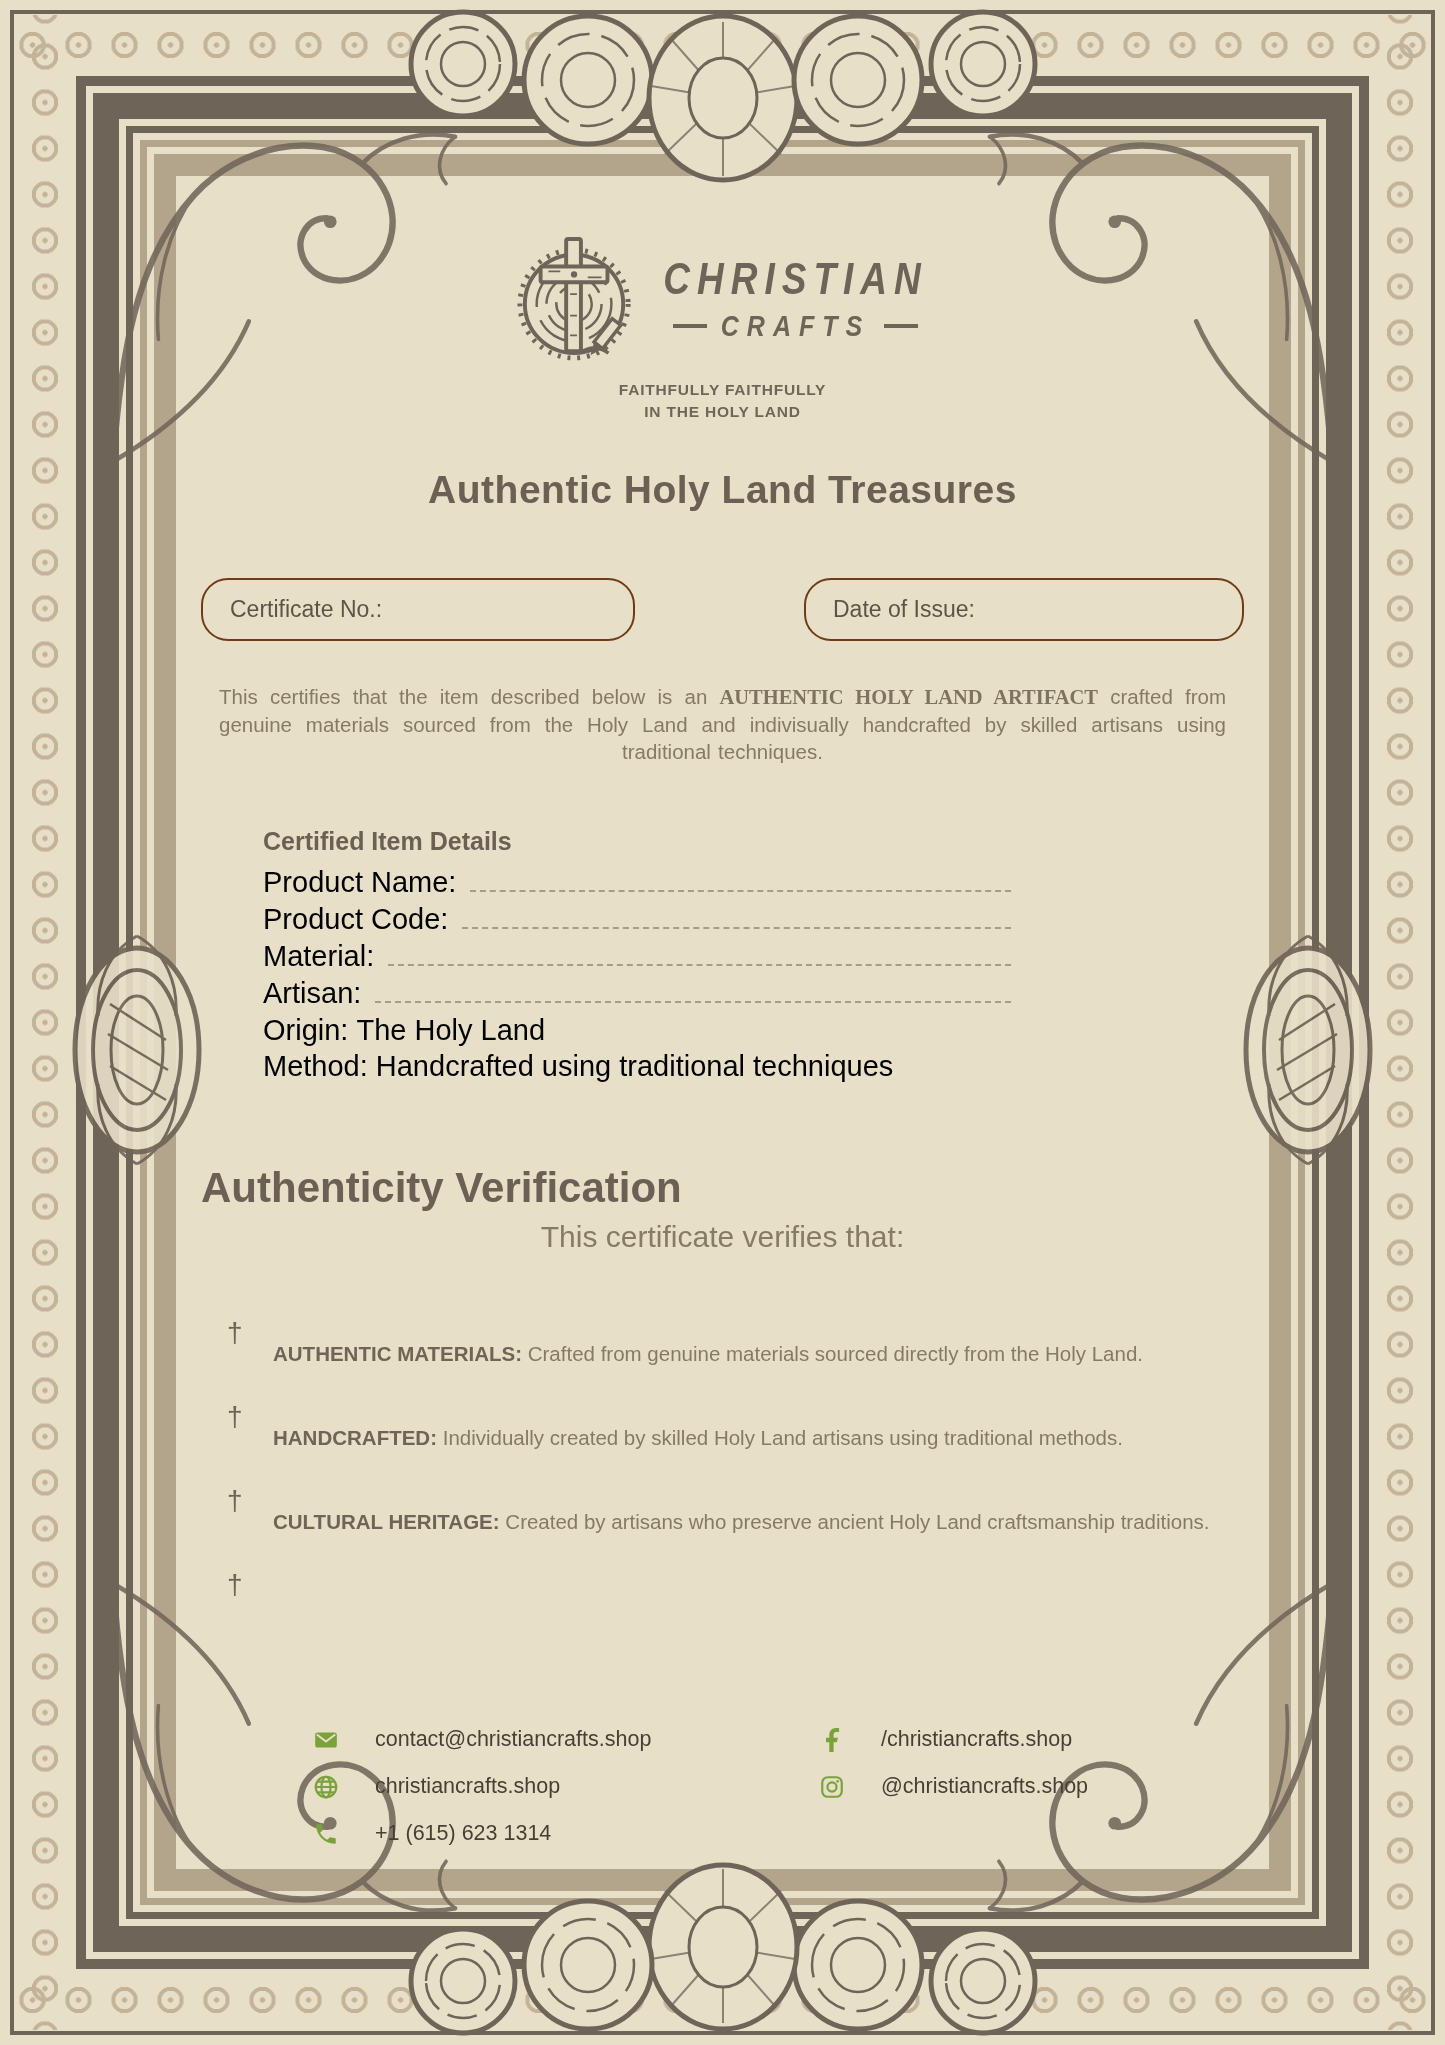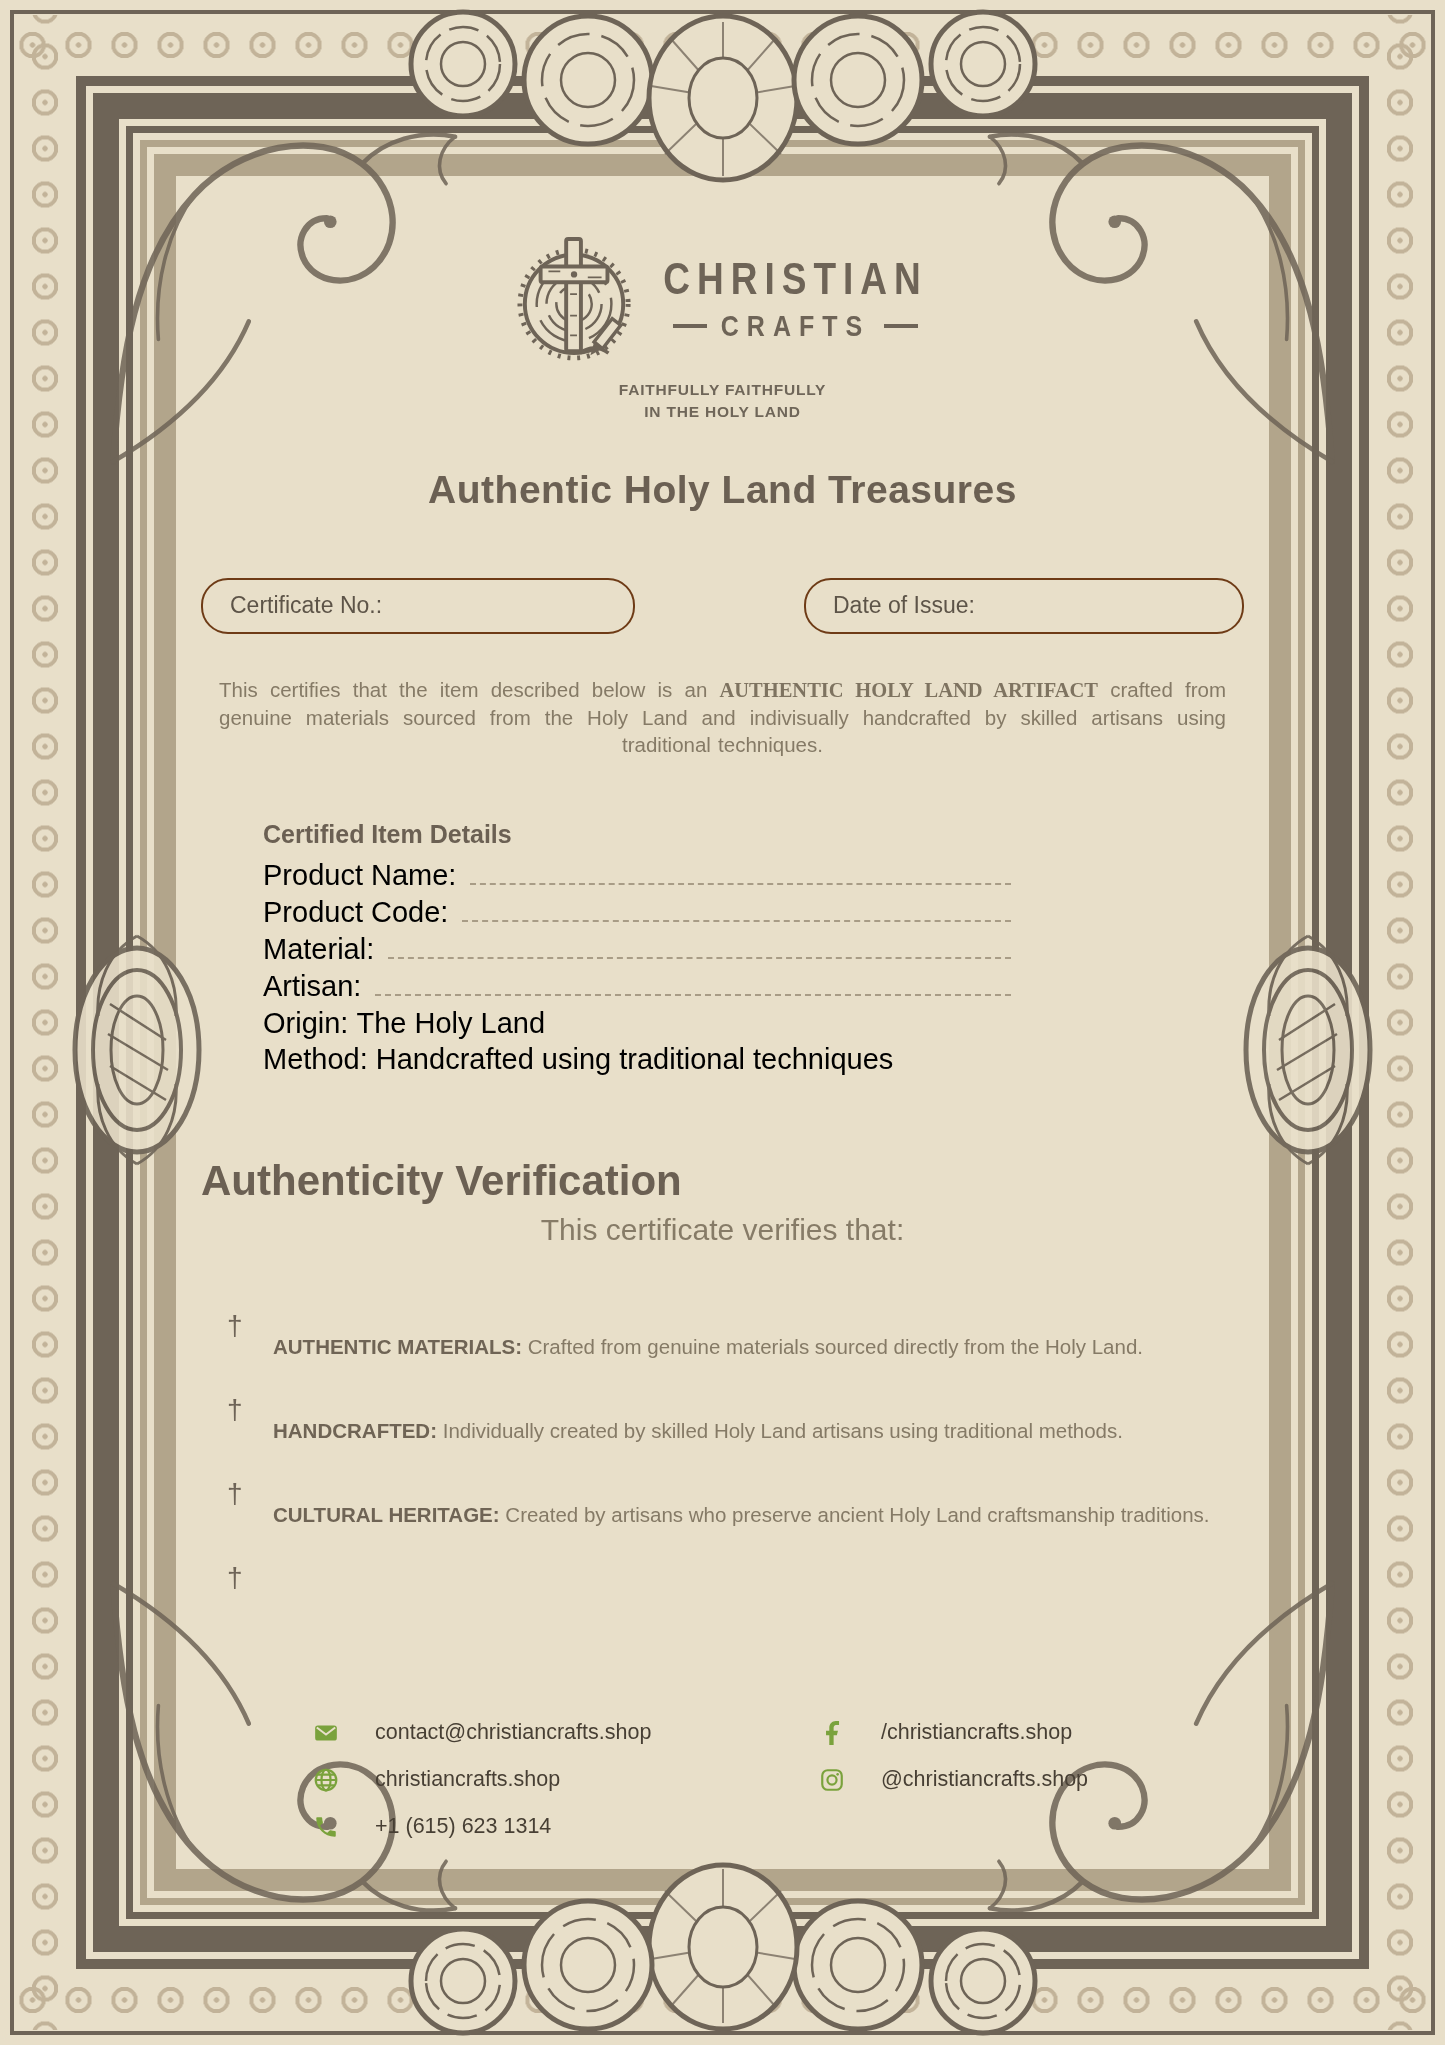--- a/index.html
+++ b/index.html
@@ -37,34 +37,34 @@
   .orn-tl { left:86px; top:86px; }
   .orn-tr { right:86px; top:86px; transform:scaleX(-1); }
   .orn-bl { left:86px; bottom:86px; transform:scaleY(-1); }
   .orn-br { right:86px; bottom:86px; transform:scale(-1,-1); }
   .orn-left { left:52px; top:900px; }
   .orn-right { right:52px; top:900px; transform:scaleX(-1); }
   .orn-topc { left:50%; top:6px; transform:translateX(-50%); }
   .orn-botc { left:50%; bottom:6px; transform:translateX(-50%) rotate(180deg); }
   
   .content { position:absolute; inset:177px; padding:0 24px; z-index:5; }
-  .logo-row { display:flex; justify-content:center; align-items:center; gap:28px; margin-top:48px; }
+  .logo-row { display:flex; justify-content:center; align-items:center; gap:28px; margin-top:48px;font-style:italic; }
   .brand { text-align:center; }
   .brand-top { font-size:37px; font-weight:700; letter-spacing:7px; color:#6e6457;
                transform:scaleY(1.22); transform-origin:center; white-space:nowrap; }
   .brand-bottom { display:flex; align-items:center; justify-content:center; gap:14px; margin-top:12px; }
   .brand-dash { width:34px; height:4px; background:#6e6457; }
   .brand-bottom-text { font-size:25px; font-weight:700; letter-spacing:8px; color:#6e6457;
                        transform:scaleY(1.15); white-space:nowrap; }
   .tagline { text-align:center; margin-top:6px; font-size:15.5px; font-weight:700;
              letter-spacing:0.8px; line-height:1.45; color:#6f6659; }
   .main-title { text-align:center; margin-top:44px; font-size:39px; font-weight:700;
                 color:#6b6053; letter-spacing:0.5px; }
   .fields-row { display:flex; justify-content:space-between; margin-top:66px; }
-  .field-box { height:56px; border:2.5px solid #6e3b16; border-radius:27px;
+  .field-box { height:63px; border:2.5px solid #6e3b16; border-radius:27px;
                display:flex; align-items:center; padding:0 27px; box-sizing:border-box;
                font-size:23px; color:#5d5448;text-align:center; }
   .field-cert { width:434px; } .field-date { width:440px; }
   .intro { margin:42px 18px 0; font-size:20.5px; line-height:1.32; color:#857a66;
            text-align:justify; text-align-last:center; word-spacing:1.5px; }
   .intro b { color:#7e7360; font-weight:700;font-family:Liberation Serif, serif; }
   .details { margin:62px 0 0 62px; }
   .details-heading { font-size:25px; font-weight:700; color:#6b6053; margin-bottom:8px; }
   .drow { display:flex; width:748px; font-size:29px; color:#000000; line-height:36px; align-items:baseline; }
   .drow .dlabel { white-space:nowrap; margin-right:8px; }

